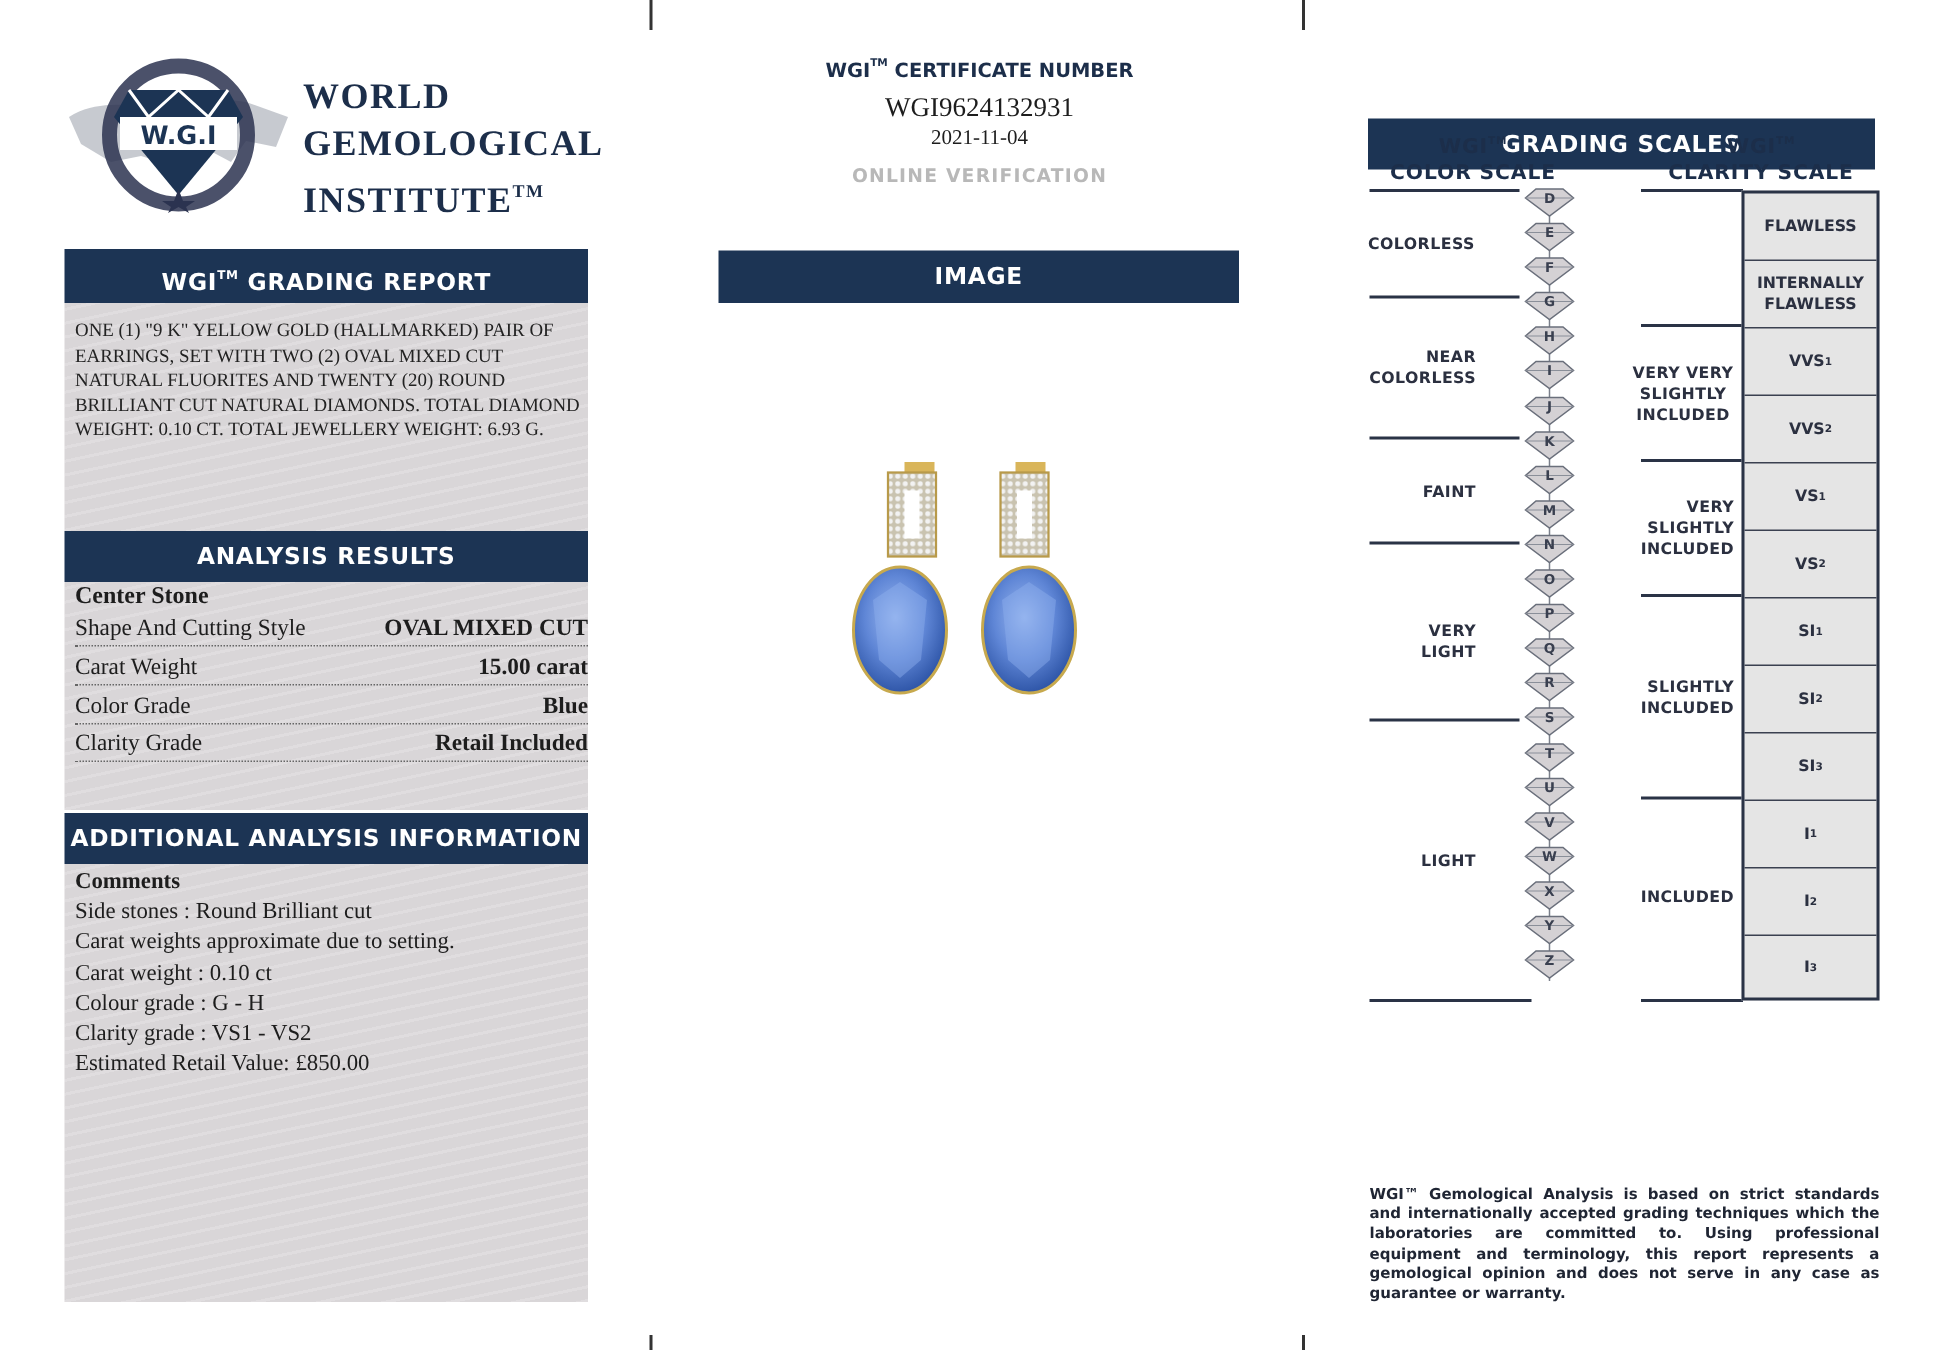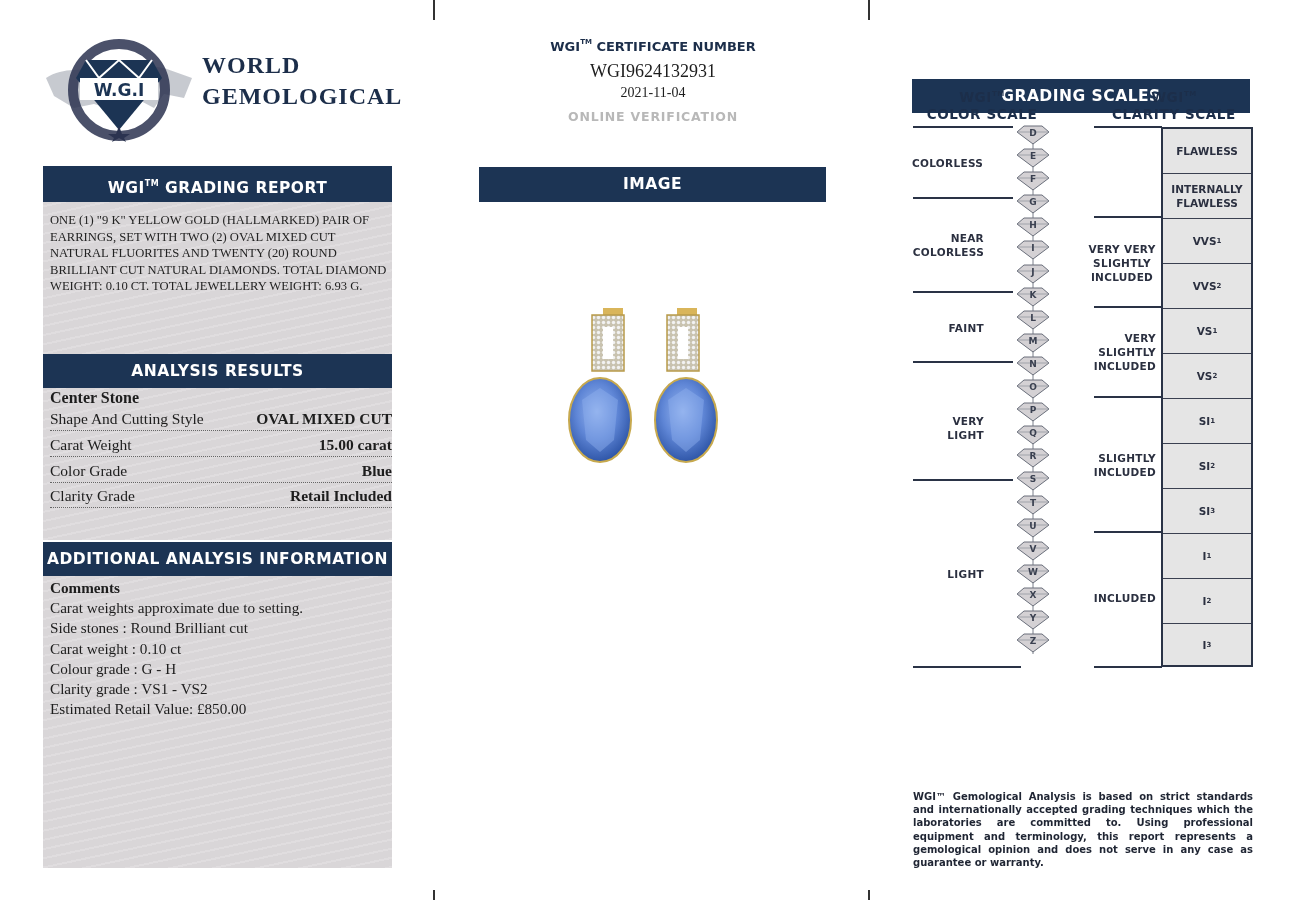--- a/index.html
+++ b/index.html
@@ -73,20 +73,21 @@
     <circle cx="75" cy="52" r="46" fill="none" stroke="#2b3350" stroke-width="10" opacity="0.85"></circle>
     <polygon points="42,22 108,22 118,40 75,92 32,40" fill="#1c3454"></polygon>
     <polyline points="42,22 55,40 75,22 95,40 108,22" fill="none" stroke="#ffffff" stroke-width="2"></polyline>
     <rect x="36" y="40" width="78" height="22" fill="#ffffff"></rect>
     <text x="75" y="58" text-anchor="middle" font-family="DejaVu Sans, sans-serif" font-weight="bold" font-size="17" fill="#1c3454">W.G.I</text>
     <polygon points="75,88 78,96 86,96 80,100 82,104 75,100 68,104 70,100 64,96 72,96" fill="#2b3350"></polygon>
   </svg>
   <div class="logo-text">
     <div>WORLD</div>
     <div>GEMOLOGICAL</div>
+    <div><span>INSTITUTE</span><sup>TM</sup></div>
   </div>
 </div>
 
 <div class="band" style="left:43px;top:166px;width:349px;height:36px;line-height:36px;font-size:15.5px;">
   <span>WGI</span><sup>TM</sup>
   <span>GRADING REPORT</span>
 </div>
 <div class="panel" style="left:43px;top:202px;width:349px;height:152px;"></div>
 <div class="desc">ONE (1) "9 K" YELLOW GOLD (HALLMARKED) PAIR OF EARRINGS, SET WITH TWO (2) OVAL MIXED CUT NATURAL FLUORITES AND TWENTY (20) ROUND BRILLIANT CUT NATURAL DIAMONDS. TOTAL DIAMOND WEIGHT: 0.10 ct. TOTAL JEWELLERY WEIGHT: 6.93 g.</div>
 
@@ -115,22 +116,22 @@
     <span>Cut Grade</span>
     <span class="v">Excellent</span>
   </div>
 
 <div class="band" style="left:43px;top:542px;width:349px;height:34px;line-height:34px;font-size:15.5px;">
   <span>ADDITIONAL ANALYSIS INFORMATION</span>
 </div>
 <div class="panel" style="left:43px;top:576px;width:349px;height:292px;"></div>
 <div class="comments">
   <div class="h">Comments</div>
+  <div>Side stones : Round Brilliant cut</div>
   <div>Carat weights approximate due to setting.</div>
-  <div>Side stones : Round Brilliant cut</div>
   <div>Carat weight : 0.10 ct</div>
   <div>Colour grade : G - H</div>
   <div>Clarity grade : VS1 - VS2</div>
   <div>Estimated Retail Value: £850.00</div>
 </div>
 
 <div class="cert-label">
   <span>WGI</span><sup>TM</sup>
   <span>CERTIFICATE NUMBER</span>
 </div>

